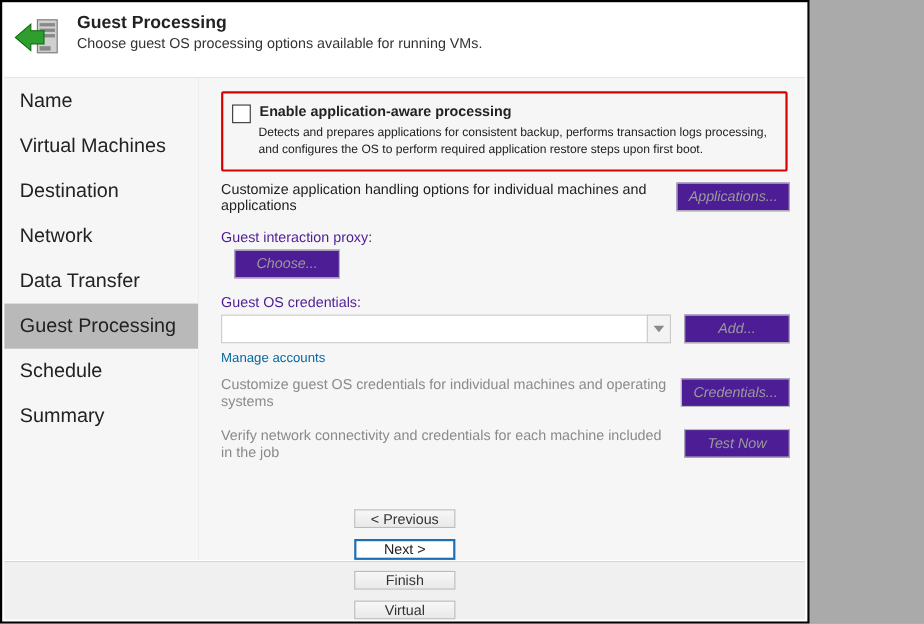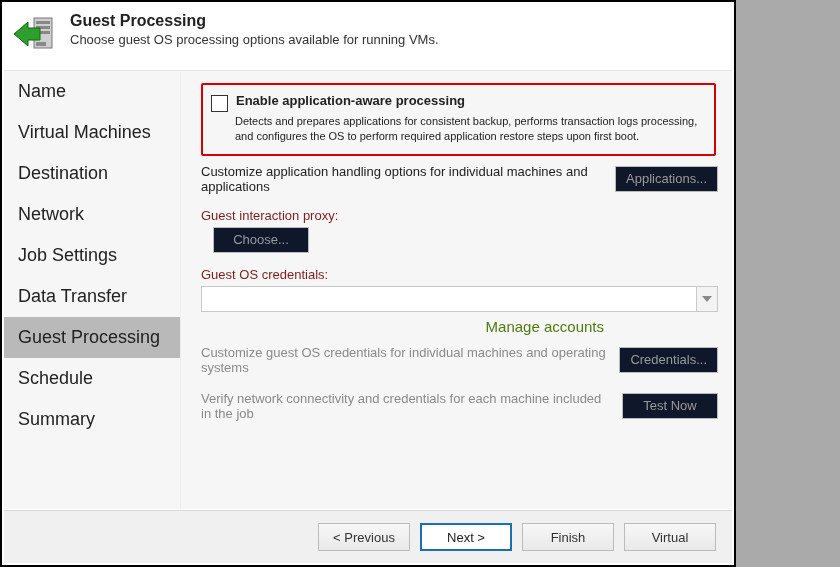--- a/index.html
+++ b/index.html
@@ -15,30 +15,30 @@
   .nav-item.active{background:#b9b9b9;}
   .content{flex:1;padding:12px 14px 0 20px;position:relative;}
   .highlight{border:2px solid #d60000;border-radius:2px;padding:8px 10px 10px 8px;margin:0 2px 8px 0;}
   .chk-row{display:flex;align-items:flex-start;}
   .chk{width:15px;height:15px;border:1px solid #333;margin:2px 8px 0 0;flex:0 0 auto;background:#fff;}
   .chk-label{font-weight:700;font-size:13px;}
   .chk-desc{margin:2px 0 0 24px;font-size:11px;color:#222;line-height:1.35;}
   .row{display:flex;align-items:center;margin:0 0 0 0;}
   .row .text{flex:1;font-size:13px;}
   .btn{min-width:96px;height:26px;border:1px solid #bbb;background:linear-gradient(#f7f7f7,#e9e9e9);font-size:13px;color:#333;padding:0 10px;cursor:pointer;}
-  .btn.disabled{color:#9a9a9a;background:#0f172a;cursor:default;}
-  .label-dim{color:#7f1d1d;font-size:13px;margin:14px 0 4px 0;}
+  .btn.disabled{color:#9a9a9a;background:#4c1d95;cursor:default;font-style:italic;}
+  .label-dim{color:#4c1d95;font-size:13px;margin:14px 0 4px 0;}
   .text-dim{color:#8a8a8a;}
   .input{width:100%;height:26px;box-sizing:border-box;border:1px solid #c9c9c9;background:#f3f3f3;color:#8a8a8a;padding:0 8px;font-size:13px;}
   .combo{position:relative;}
   .combo .arrow{position:absolute;right:0;top:0;width:22px;height:26px;border:1px solid #c9c9c9;border-left:1px solid #c9c9c9;box-sizing:border-box;background:#f3f3f3;display:flex;align-items:center;justify-content:center;}
   .combo .arrow svg{display:block;}
-  .right-link{text-align:right;margin:6px 2px 0 0;font-size:15px;color:#4d7c0f;}
+  .right-link{margin:6px 2px 0 0;font-size:12px;color:#0369a1;}
   .content .btncol{margin-left:12px;flex:0 0 auto;}
-  .footer{position:absolute;left:2px;right:2px;bottom:2px;height:52px;border-top:1px solid #d8d8d8;background:#f0f0f0;display:flex;align-items:center;justify-content:flex-end;padding:0 16px;gap:10px;}
+  .footer{position:absolute;left:2px;right:2px;bottom:2px;height:52px;border-top:1px solid #d8d8d8;background:#f0f0f0;display:flex;align-items:center;justify-content:flex-end;padding:0 16px;gap:10px;flex-direction:column;}
   .footer .btn{min-width:92px;height:28px;}
   .footer .btn.primary{border:2px solid #1a6fb5;background:#fff;color:#222;}
 </style>
 </head>
 <body>
 
 <div class="window">
 
   <div class="header">
     <div class="header-icon">
@@ -56,21 +56,20 @@
       <p>Choose guest OS processing options available for running VMs.</p>
     </div>
   </div>
 
   <div class="body">
     <div class="sidebar">
       <div class="nav-item">Name</div>
       <div class="nav-item">Virtual Machines</div>
       <div class="nav-item">Destination</div>
       <div class="nav-item">Network</div>
-      <div class="nav-item">Job Settings</div>
       <div class="nav-item">Data Transfer</div>
       <div class="nav-item active">Guest Processing</div>
       <div class="nav-item">Schedule</div>
       <div class="nav-item">Summary</div>
     </div>
 
     <div class="content">
 
       <div class="highlight">
         <div class="chk-row">
@@ -93,20 +92,21 @@
       <div class="label-dim">Guest OS credentials:</div>
       <div class="row">
         <div class="combo" style="flex:1;position:relative;">
           <input class="input" style="background: rgb(255, 255, 255);" value="">
           <div class="arrow">
             <svg width="10" height="6" viewBox="0 0 10 6">
                 <polygon points="0,0 10,0 5,6" fill="#8a8a8a"></polygon>
               </svg>
           </div>
         </div>
+        <div class="btncol"><button class="btn disabled">Add...</button></div>
       </div>
       <div class="right-link" style="padding-right:112px;"><span>Manage accounts</span></div>
 
       <div class="row" style="margin-top:10px;">
         <div class="text text-dim">Customize guest OS credentials for individual machines and operating systems</div>
         <div class="btncol"><button class="btn disabled">Credentials...</button></div>
       </div>
 
       <div class="row" style="margin-top:16px;">
         <div class="text text-dim">Verify network connectivity and credentials for each machine included in the job</div>

